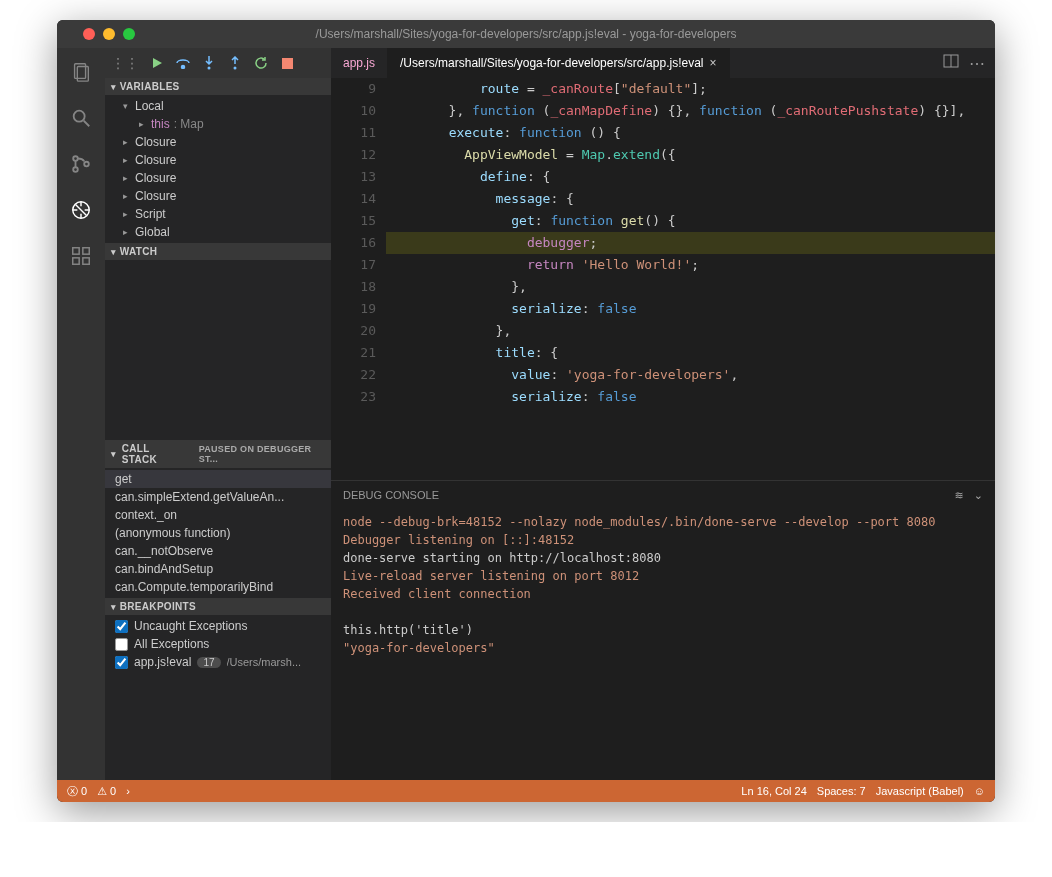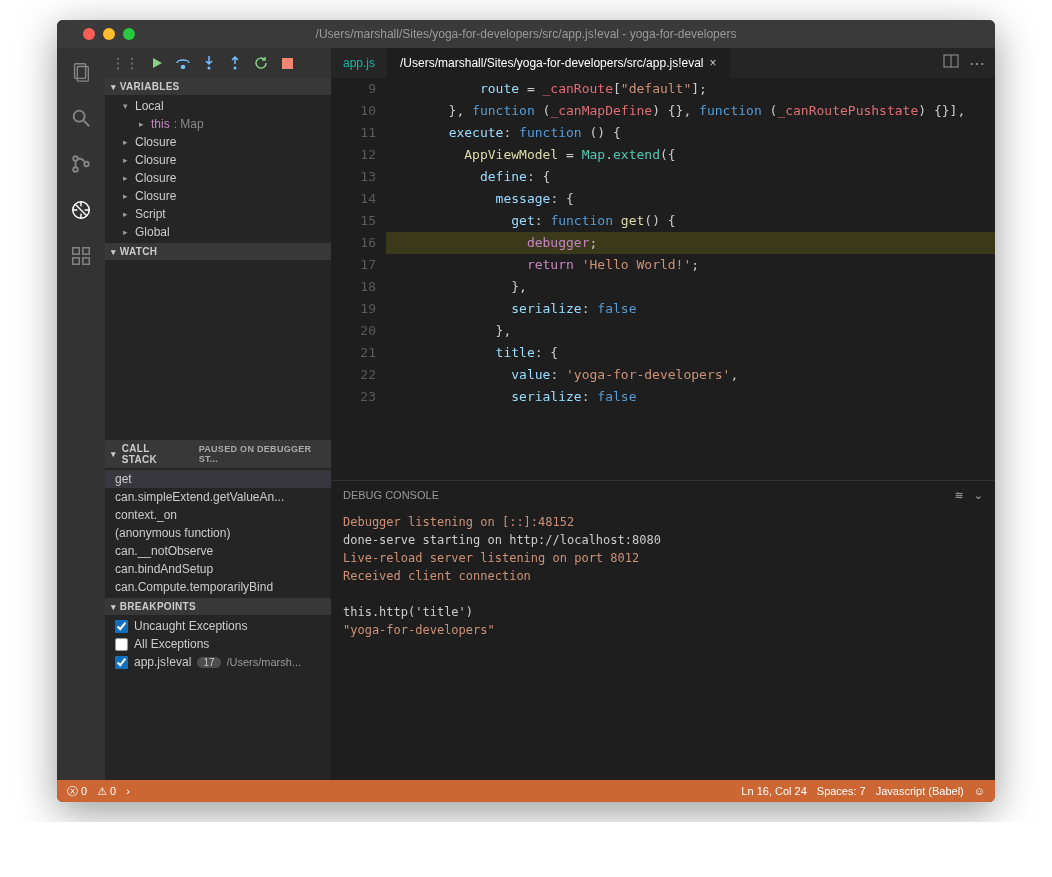--- a/index.html
+++ b/index.html
@@ -32,21 +32,21 @@
 .callstack-hdr { display: flex; align-items: center; gap: 6px; }
 .callstack-hdr .paused { font-size: 9px; color: #aaa; text-transform: uppercase; }
 .stack-row { padding: 2px 10px; font-size: 12px; color: #ccc; cursor: pointer; }
 .stack-row.sel { background: #37373d; }
 .bp-row { padding: 2px 10px; font-size: 12px; color: #ccc; display: flex; align-items: center; gap: 6px; }
 .bp-row input[type=checkbox] { width: 13px; height: 13px; accent-color: #0e70c0; }
 .bp-badge { background: #4d4d4d; color: #ccc; font-size: 10px; border-radius: 7px; padding: 0 6px; }
 .bp-path { color: #999; font-size: 11px; overflow: hidden; text-overflow: ellipsis; white-space: nowrap; }
 .main { flex: 1; display: flex; flex-direction: column; min-width: 0; }
 .tabs { height: 30px; background: #252526; display: flex; align-items: stretch; }
-.tab { padding: 0 12px; display: flex; align-items: center; font-size: 12px; color: #14b8a6; border-right: 1px solid #1e1e1e; cursor: pointer; gap: 6px; }
+.tab { padding: 0 12px; display: flex; align-items: center; font-size: 12px; color: #f9a8d4; border-right: 1px solid #1e1e1e; cursor: pointer; gap: 6px; }
 .tab.active { background: #1e1e1e; color: #fff; }
 .tab .close { font-size: 12px; color: #ccc; }
 .tabs-right { margin-left: auto; display: flex; align-items: center; gap: 10px; padding: 0 10px; color: #999; }
 .editor { flex: 1; background: #1e1e1e; display: flex; font-family: Menlo, Monaco, monospace; font-size: 13px; overflow: hidden; position: relative; }
 .gutter { width: 55px; text-align: right; color: #5a5a5a; padding: 0 10px 0 0; line-height: 22px; }
 .gutter .ln { height: 22px; position: relative; }
 .code { flex: 1; line-height: 22px; color: #ccc; white-space: pre; overflow: hidden; }
 .code .line { height: 22px; }
 .code .line.hl { background: #3a3a1a; }
 .k-keyword { color: #c586c0; }
@@ -283,20 +283,21 @@
       </div>
       <div class="panel">
         <div class="panel-hdr">
           <span>DEBUG CONSOLE</span>
           <span class="ph-right">
             <span>≋</span>
             <span>⌄</span>
           </span>
         </div>
         <div class="panel-body" id="console-body">
+            <div class="con-cmd">node --debug-brk=48152 --nolazy node_modules/.bin/done-serve --develop --port 8080</div>
             <div class="con-warn">Debugger listening on [::]:48152</div>
             <div class="con-text">done-serve starting on http://localhost:8080</div>
             <div class="con-warn">Live-reload server listening on port 8012</div>
             <div class="con-warn">Received client connection</div>
             <div class="con-text">&nbsp;</div>
             <div class="con-text">this.http('title')</div>
             <div class="con-str">"yoga-for-developers"</div>
           </div>
       </div>
     </div>

